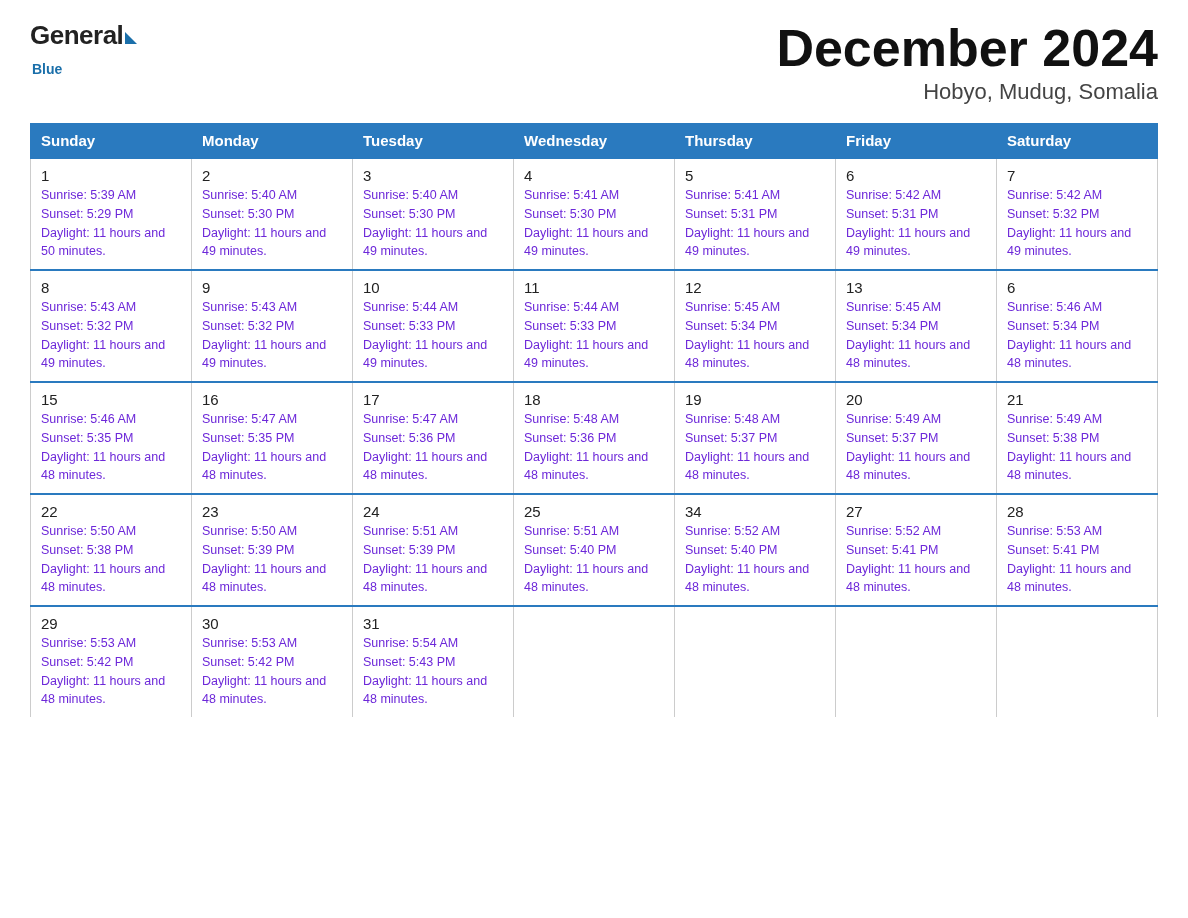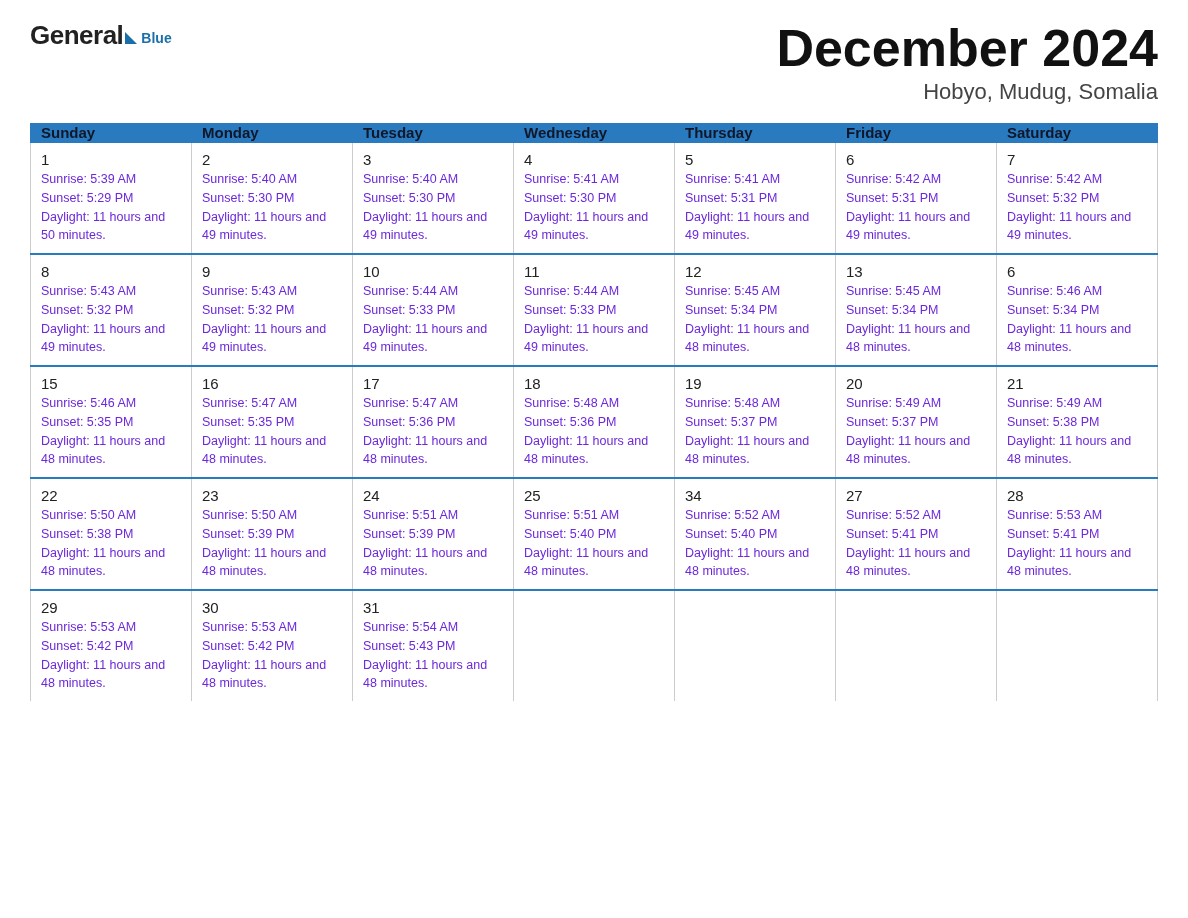--- a/index.html
+++ b/index.html
@@ -12,21 +12,21 @@
       padding: 20px 30px;
     }
     .header {
       display: flex;
       justify-content: space-between;
       align-items: flex-start;
       margin-bottom: 18px;
     }
     .logo {
       display: flex;
-      flex-direction: row;
+      flex-direction: column;
       align-items: flex-start;
     }
     .logo-top {
       display: flex;
       align-items: center;
     }
     .logo-general {
       font-size: 26px;
       font-weight: bold;
       color: #222;
@@ -68,24 +68,24 @@
       color: #444;
       margin-top: 2px;
     }
     table {
       width: 100%;
       border-collapse: collapse;
       table-layout: fixed;
     }
     thead tr th {
       background-color: #2a7abf;
-      color: #0f172a;
+      color: #ffffff;
       font-size: 15px;
       font-weight: bold;
-      padding: 0 10px;
+      padding: 8px 10px;
       text-align: left;
       border: 1px solid #2a7abf;
     }
     tbody tr td {
       vertical-align: top;
       padding: 8px 10px;
       font-size: 13px;
       color: #222;
       border-left: 1px solid #ccc;
       border-right: 1px solid #ccc;

